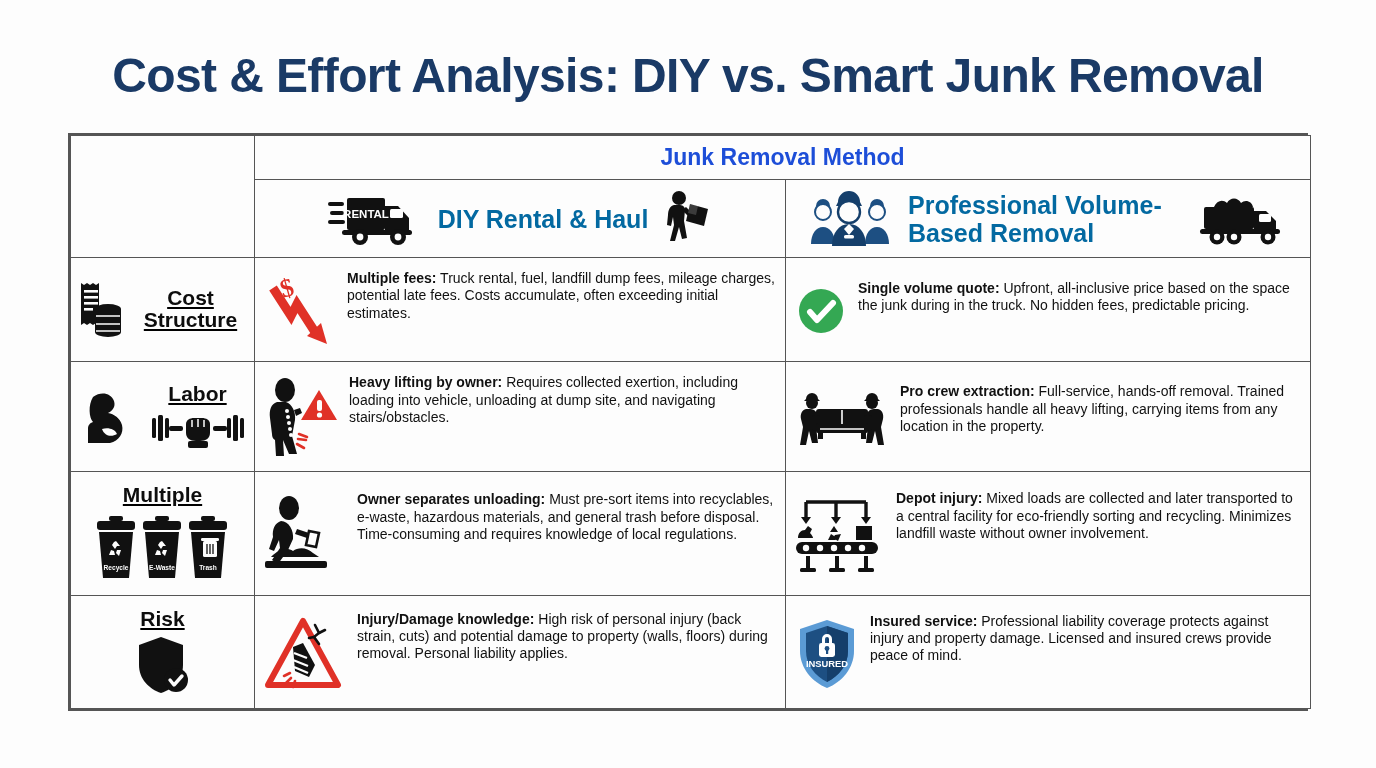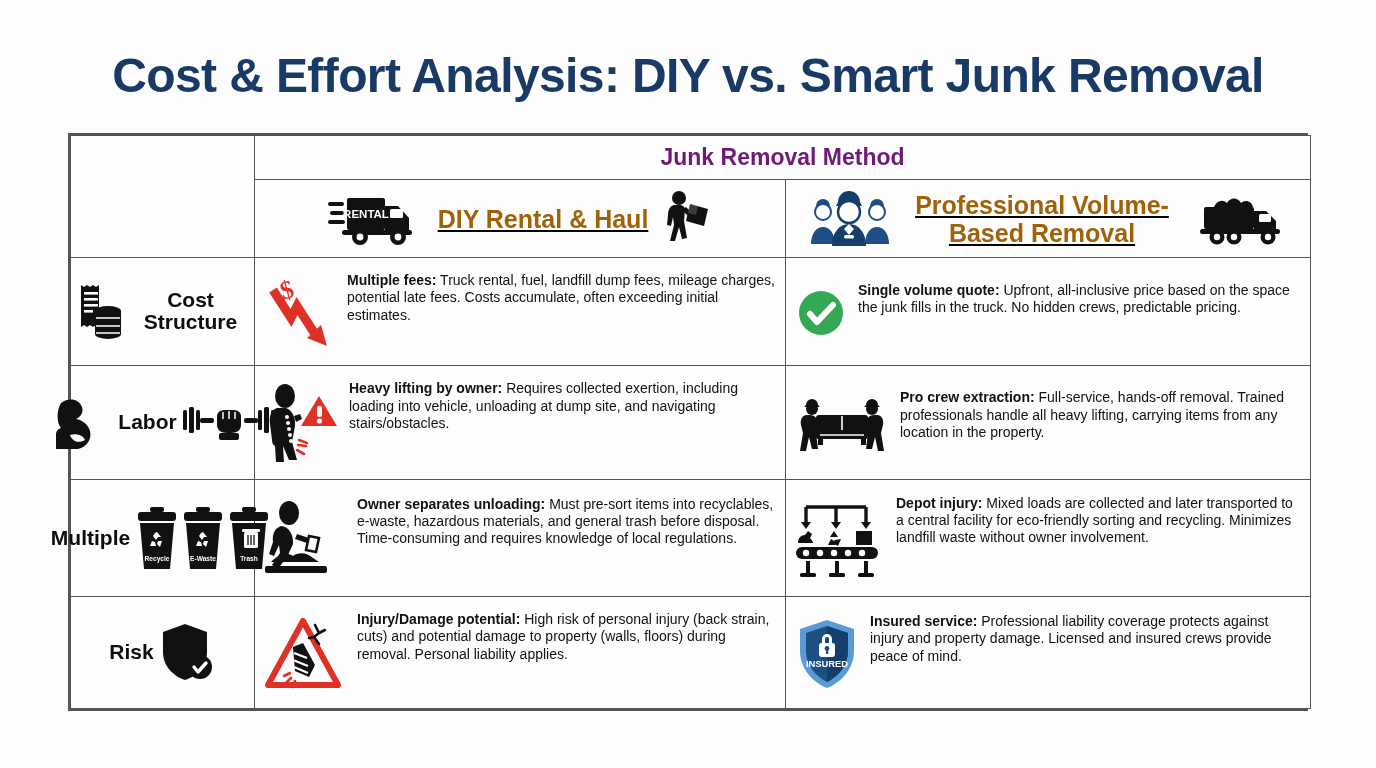--- a/index.html
+++ b/index.html
@@ -60,59 +60,59 @@
 
   .col-attr  { width: 184px; }
   .col-diy   { width: 531px; }
   .col-pro   { width: 525px; }
 
   
   .hdr-group {
     text-align: center;
     font-size: 23px;
     font-weight: bold;
-    color: #701a75;
+    color: #1d4ed8;
     height: 40px;
     padding: 8px 0;
   }
 
   .hdr-method {
     padding: 6px 20px;
     height: 78px;
-    text-decoration: underline;
   }
   .hdr-inner {
     display: flex;
     align-items: center;
     justify-content: center;
     gap: 14px;
     height: 100%;
   }
   .hdr-label {
     font-size: 25px;
     font-weight: bold;
-    color: #a16207;
+    color: #0369a1;
     line-height: 1.12;
-    text-align: center;
+    text-align: left;
   }
 
   
   .attr-cell {
     text-align: center;
     padding: 8px 6px;
+    text-decoration: underline;
   }
   .attr-inline {
     display: flex;
     align-items: center;
     justify-content: center;
     gap: 8px;
   }
   .attr-stack {
     display: flex;
-    flex-direction: row;
+    flex-direction: column;
     align-items: center;
     justify-content: center;
     gap: 4px;
   }
   .attr-label {
     font-size: 21px;
     font-weight: bold;
     color: #0d0d0d;
     line-height: 1.08;
     text-align: center;
@@ -299,21 +299,21 @@
           <td class="content-cell">
             <div class="content-inner">
               <span class="content-icon">
                 <svg width="54" height="54" viewBox="0 0 54 54">
                   <circle class="green" cx="27" cy="27" r="22"></circle>
                   <path d="M16 28l7 8 16-17" stroke="#ffffff" stroke-width="6" fill="none" stroke-linecap="round" stroke-linejoin="round"></path>
                 </svg>
               </span>
               <span class="content-text">
                 <b>Single volume quote:</b>
-                <span>Upfront, all-inclusive price based on the space the junk fills in the truck. No hidden crews, predictable pricing.</span>
+                <span>Upfront, all-inclusive price based on the space the junk during in the truck. No hidden fees, predictable pricing.</span>
               </span>
             </div>
           </td>
         </tr>
 
         <tr>
           <td class="attr-cell">
             <div class="attr-inline">
               <span>
                 <svg width="62" height="62" viewBox="0 0 62 62">
@@ -552,21 +552,21 @@
                   <g stroke="#111" stroke-width="2.6" fill="none" stroke-linecap="round">
                     <path d="M52 10l4 8-5 4 5 7"></path>
                     <path d="M56 18l6-3M51 22l-5 1"></path>
                   </g>
                   <g class="redline" stroke-width="2.6" fill="none" stroke-linecap="round">
                     <path d="M27 58l-6 3M28 63l-5 5M32 66l-2 6"></path>
                   </g>
                 </svg>
               </span>
               <span class="content-text">
-                <b>Injury/Damage potential:</b>
+                <b>Injury/Damage knowledge:</b>
                 <span>High risk of personal injury (back strain, cuts) and potential damage to property (walls, floors) during removal. Personal liability applies.</span>
               </span>
             </div>
           </td>
 
           <td class="content-cell">
             <div class="content-inner">
               <span class="content-icon">
                 <svg width="66" height="74" viewBox="0 0 66 74">
                   <path d="M33 3l27 9v22c0 17-12 31-27 37C18 65 6 51 6 34V12z" fill="#5b9bd5"></path>

